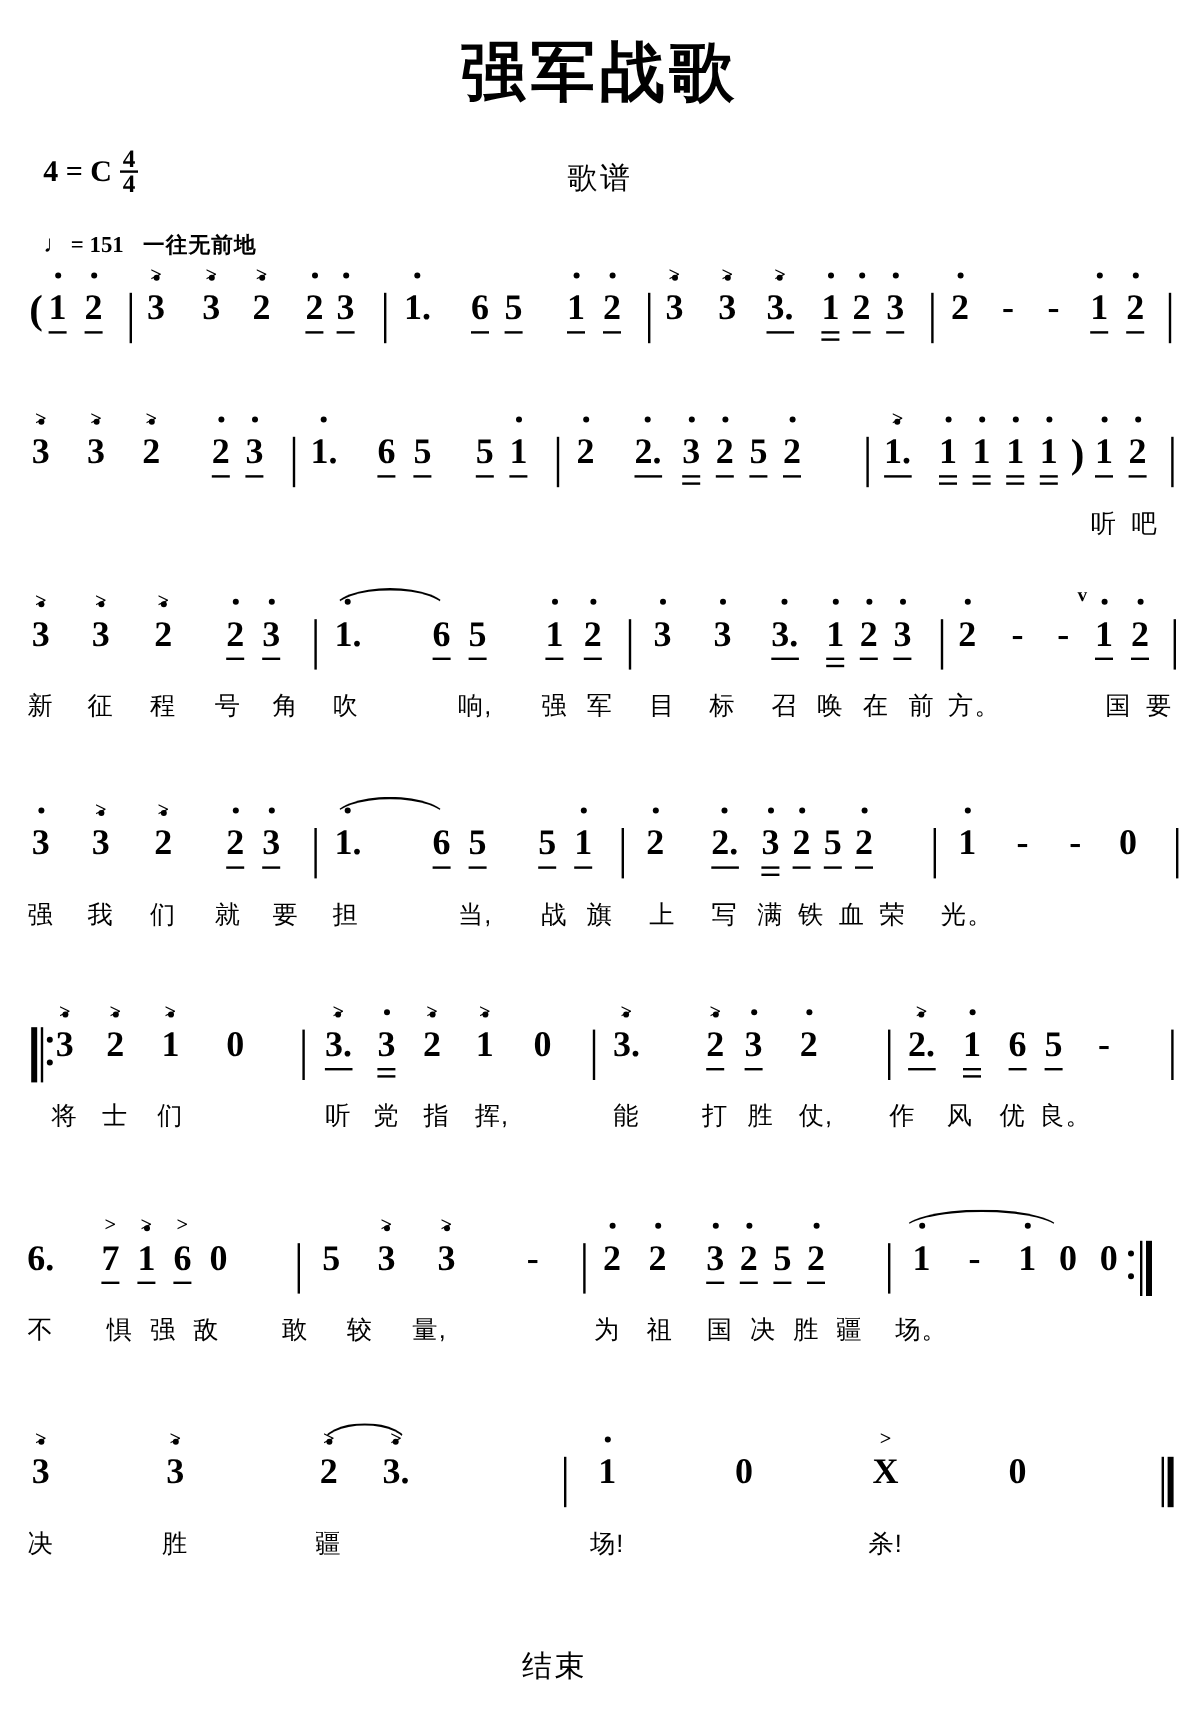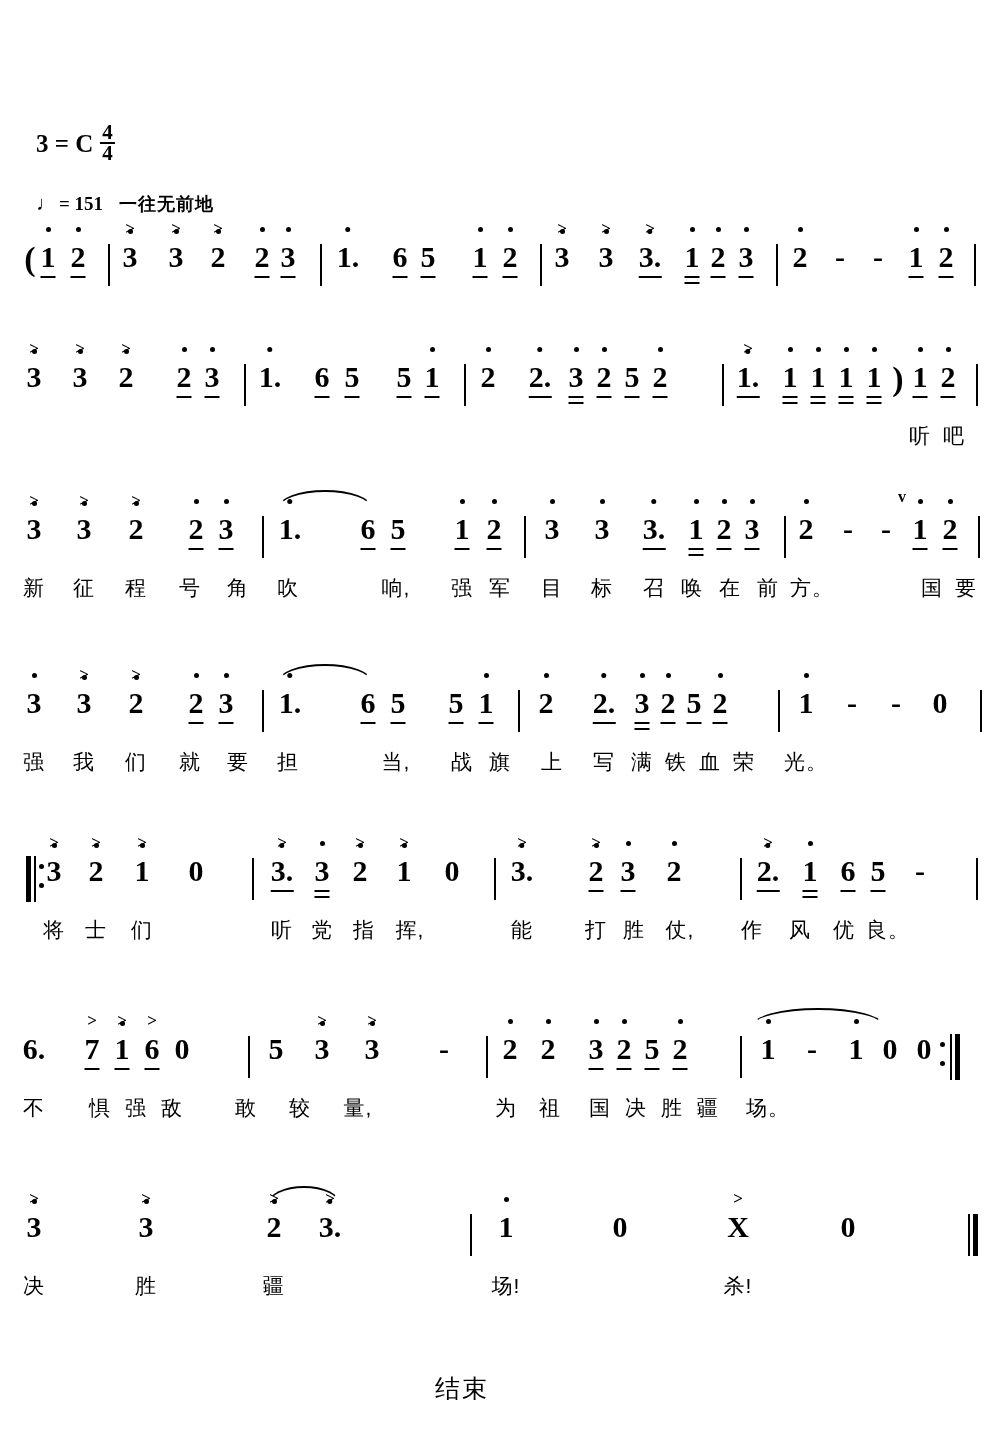--- a/index.html
+++ b/index.html
@@ -215,23 +215,25 @@
     font-size: 25px;
     letter-spacing: 2px;
   }
   .paren { font-size: 34px; }
 </style>
 </head>
 <body>
 
 <div class="sheet">
 
+  <div id="title">强军战歌</div>
+  <div id="subtitle">歌谱</div>
 
   <div id="key-sig">
-    <span>3 = C</span>
+    <span>4 = C</span>
     <span class="meter">
       <span class="num">4</span>
       <span class="den">4</span>
     </span>
   </div>
 
   <div id="tempo">
     <span class="quarter">♩</span>
     <span>= 151</span>
     <span class="expr">一往无前地</span>

